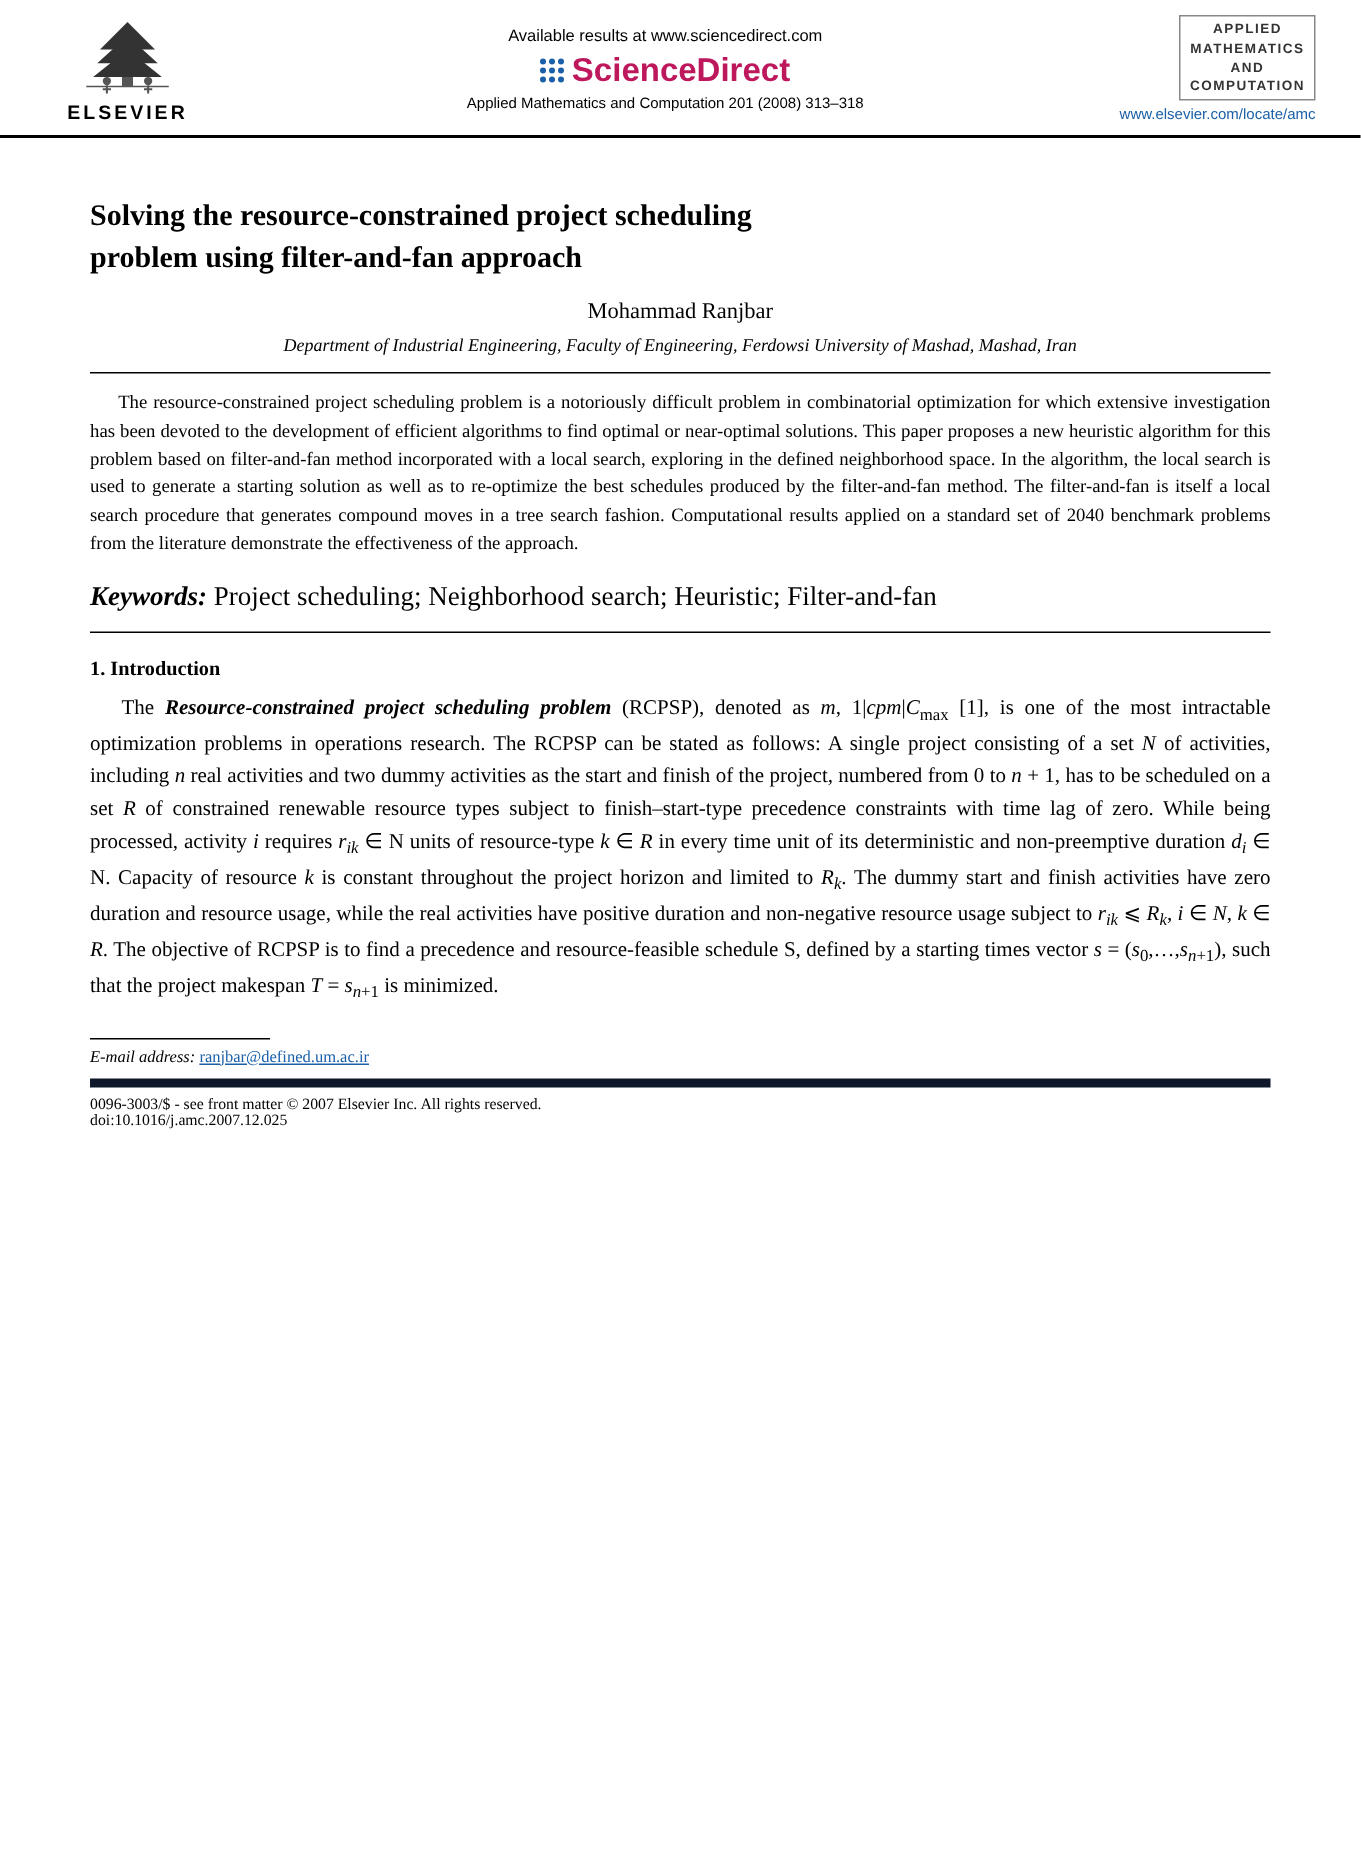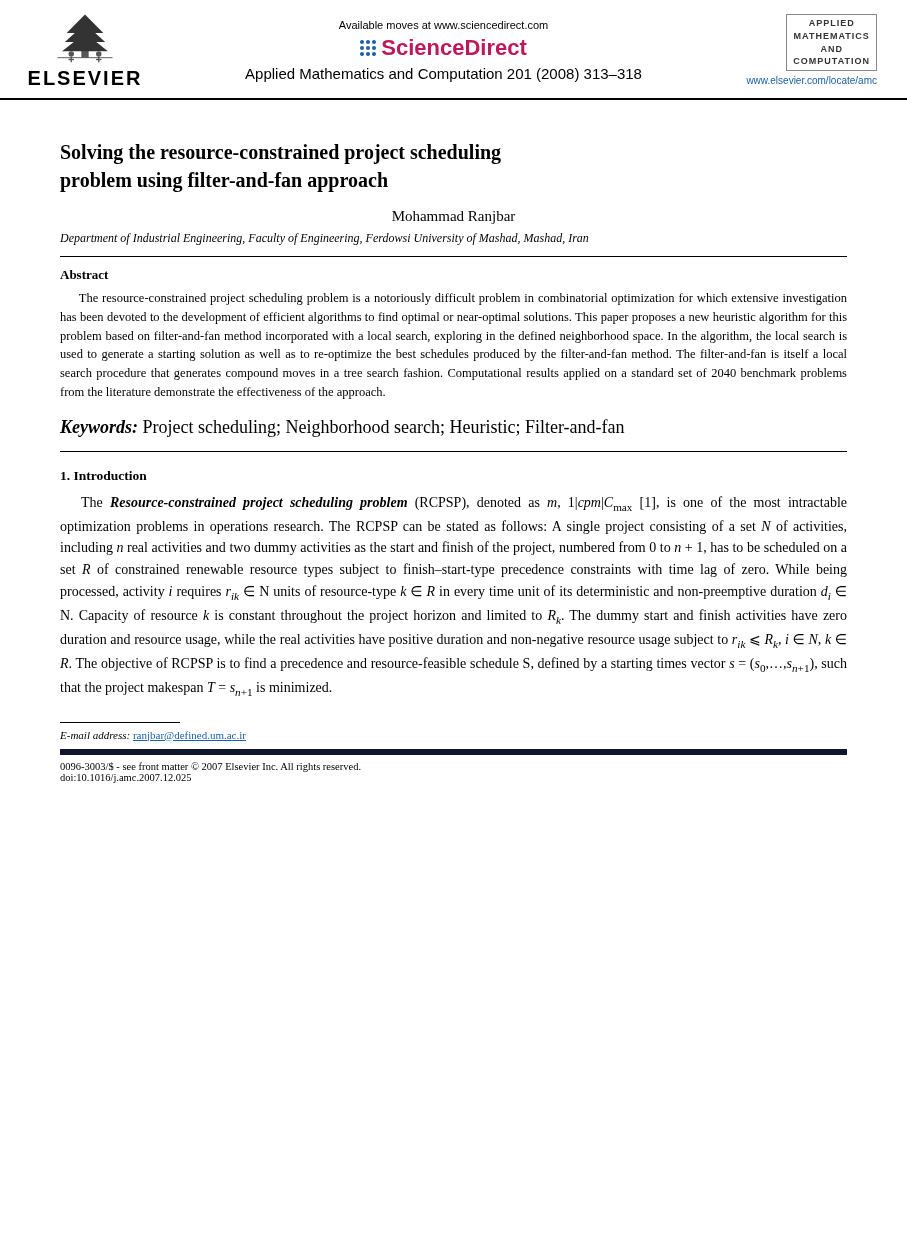--- a/index.html
+++ b/index.html
@@ -33,21 +33,21 @@
       display: flex;
       flex-direction: column;
       align-items: center;
     }
     .elsevier-tree {
       width: 80px;
       height: 55px;
     }
     .elsevier-text {
       font-family: Arial, sans-serif;
-      font-size: 20px;
+      font-size: 13px;
       font-weight: bold;
       letter-spacing: 2px;
       margin-top: 2px;
     }
     .header-center {
       flex: 1;
       text-align: center;
     }
     .available-online {
       font-size: 11px;
@@ -75,21 +75,21 @@
       border-radius: 50%;
       background: #1a5fa8;
     }
     .sd-name {
       font-size: 22px;
       font-weight: bold;
       color: #be185d;
       font-family: Arial, sans-serif;
     }
     .journal-info {
-      font-size: 15px;
+      font-size: 10px;
       font-family: Arial, sans-serif;
       margin-top: 4px;
     }
     .header-right {
       width: 130px;
       display: flex;
       flex-direction: column;
       align-items: flex-end;
     }
     .amc-logo {
@@ -120,21 +120,21 @@
       margin-top: 18px;
       margin-bottom: 14px;
       line-height: 1.4;
     }
     .author-name {
       text-align: center;
       font-size: 15px;
       margin-bottom: 6px;
     }
     .author-affiliation {
-      text-align: left;
+      text-align: center;
       font-size: 12px;
       font-style: italic;
     }
     .section-divider {
       border: none;
       border-top: 1px solid #000;
       margin: 10px 0;
     }
     .abstract-section {
       margin: 10px 0 12px 0;
@@ -223,21 +223,21 @@
           <line x1="25" y1="51" x2="25" y2="57" stroke="#555" stroke-width="1.5"></line>
           <line x1="22" y1="54" x2="28" y2="54" stroke="#555" stroke-width="1.5"></line>
           <ellipse cx="55" cy="48" rx="3" ry="3" fill="#555"></ellipse>
           <line x1="55" y1="51" x2="55" y2="57" stroke="#555" stroke-width="1.5"></line>
           <line x1="52" y1="54" x2="58" y2="54" stroke="#555" stroke-width="1.5"></line>
         </svg>
         <span class="elsevier-text">ELSEVIER</span>
       </div>
     </div>
     <div class="header-center">
-      <div class="available-online">Available moves at www.sciencedirect.com</div>
+      <div class="available-online">Available results at www.sciencedirect.com</div>
       <div class="sciencedirect-logo">
         <div class="sd-dots">
           <div class="sd-dot-row">
             <div class="sd-dot"></div>
               <div class="sd-dot"></div>
               <div class="sd-dot"></div>
           </div>
           <div class="sd-dot-row">
             <div class="sd-dot"></div>
               <div class="sd-dot"></div>
@@ -267,21 +267,20 @@
       Solving the resource-constrained project scheduling<br>problem using filter-and-fan approach
     </div>
 
     <div class="author-name">Mohammad Ranjbar</div>
 
     <div class="author-affiliation">Department of Industrial Engineering, Faculty of Engineering, Ferdowsi University of Mashad, Mashad, Iran</div>
 
     <hr class="section-divider">
 
     <div class="abstract-section">
-      <div class="abstract-title">Abstract</div>
       <p class="abstract-text">The resource-constrained project scheduling problem is a notoriously difficult problem in combinatorial optimization for which extensive investigation has been devoted to the development of efficient algorithms to find optimal or near-optimal solutions. This paper proposes a new heuristic algorithm for this problem based on filter-and-fan method incorporated with a local search, exploring in the defined neighborhood space. In the algorithm, the local search is used to generate a starting solution as well as to re-optimize the best schedules produced by the filter-and-fan method. The filter-and-fan is itself a local search procedure that generates compound moves in a tree search fashion. Computational results applied on a standard set of 2040 benchmark problems from the literature demonstrate the effectiveness of the approach.</p>
     </div>
 
     <p class="keywords-line">
       <span class="keywords-label">Keywords:</span>
       <span>Project scheduling; Neighborhood search; Heuristic; Filter-and-fan</span>
     </p>
 
     <hr class="section-divider">
 

